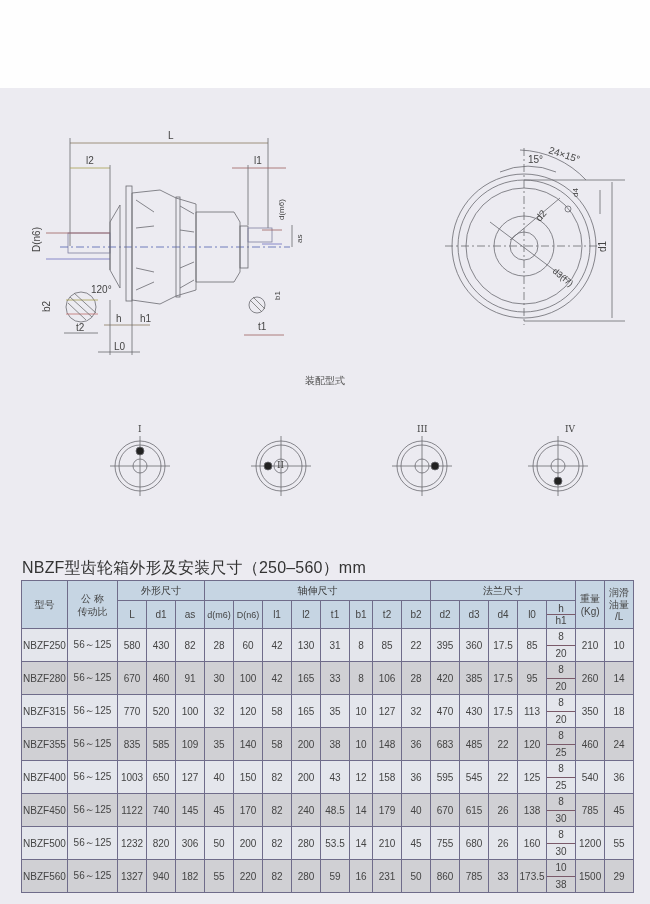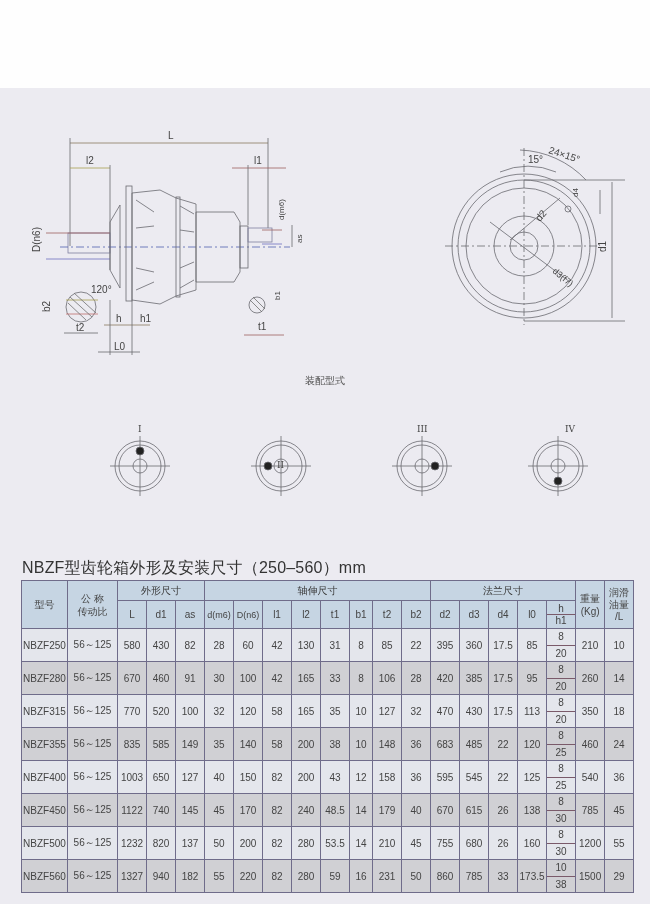--- a/index.html
+++ b/index.html
@@ -309,21 +309,21 @@
           </div>
     </td>
     <td>350</td>
     <td>18</td>
   </tr>
       <tr class="odd">
     <td>NBZF355</td>
     <td>56～125</td>
     <td>835</td>
     <td>585</td>
-    <td>149</td>
+    <td>109</td>
     <td>35</td>
     <td>140</td>
     <td>58</td>
     <td>200</td>
     <td>38</td>
     <td>10</td>
     <td>148</td>
     <td>36</td>
     <td>683</td>
     <td>485</td>
@@ -390,21 +390,21 @@
           </div>
     </td>
     <td>785</td>
     <td>45</td>
   </tr>
       <tr class="even">
     <td>NBZF500</td>
     <td>56～125</td>
     <td>1232</td>
     <td>820</td>
-    <td>137</td>
+    <td>306</td>
     <td>50</td>
     <td>200</td>
     <td>82</td>
     <td>280</td>
     <td>53.5</td>
     <td>14</td>
     <td>210</td>
     <td>45</td>
     <td>755</td>
     <td>680</td>

